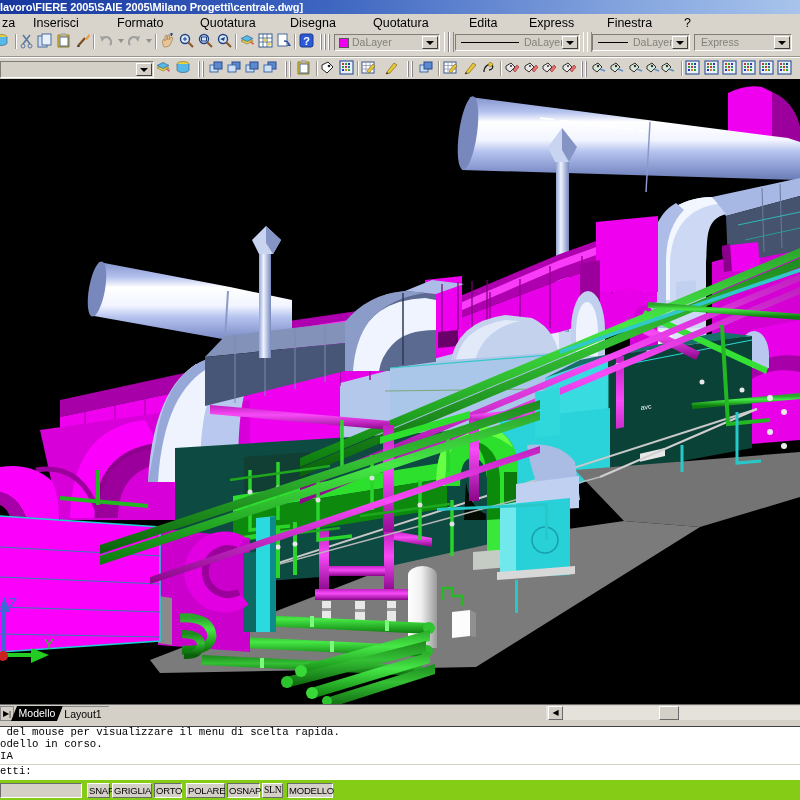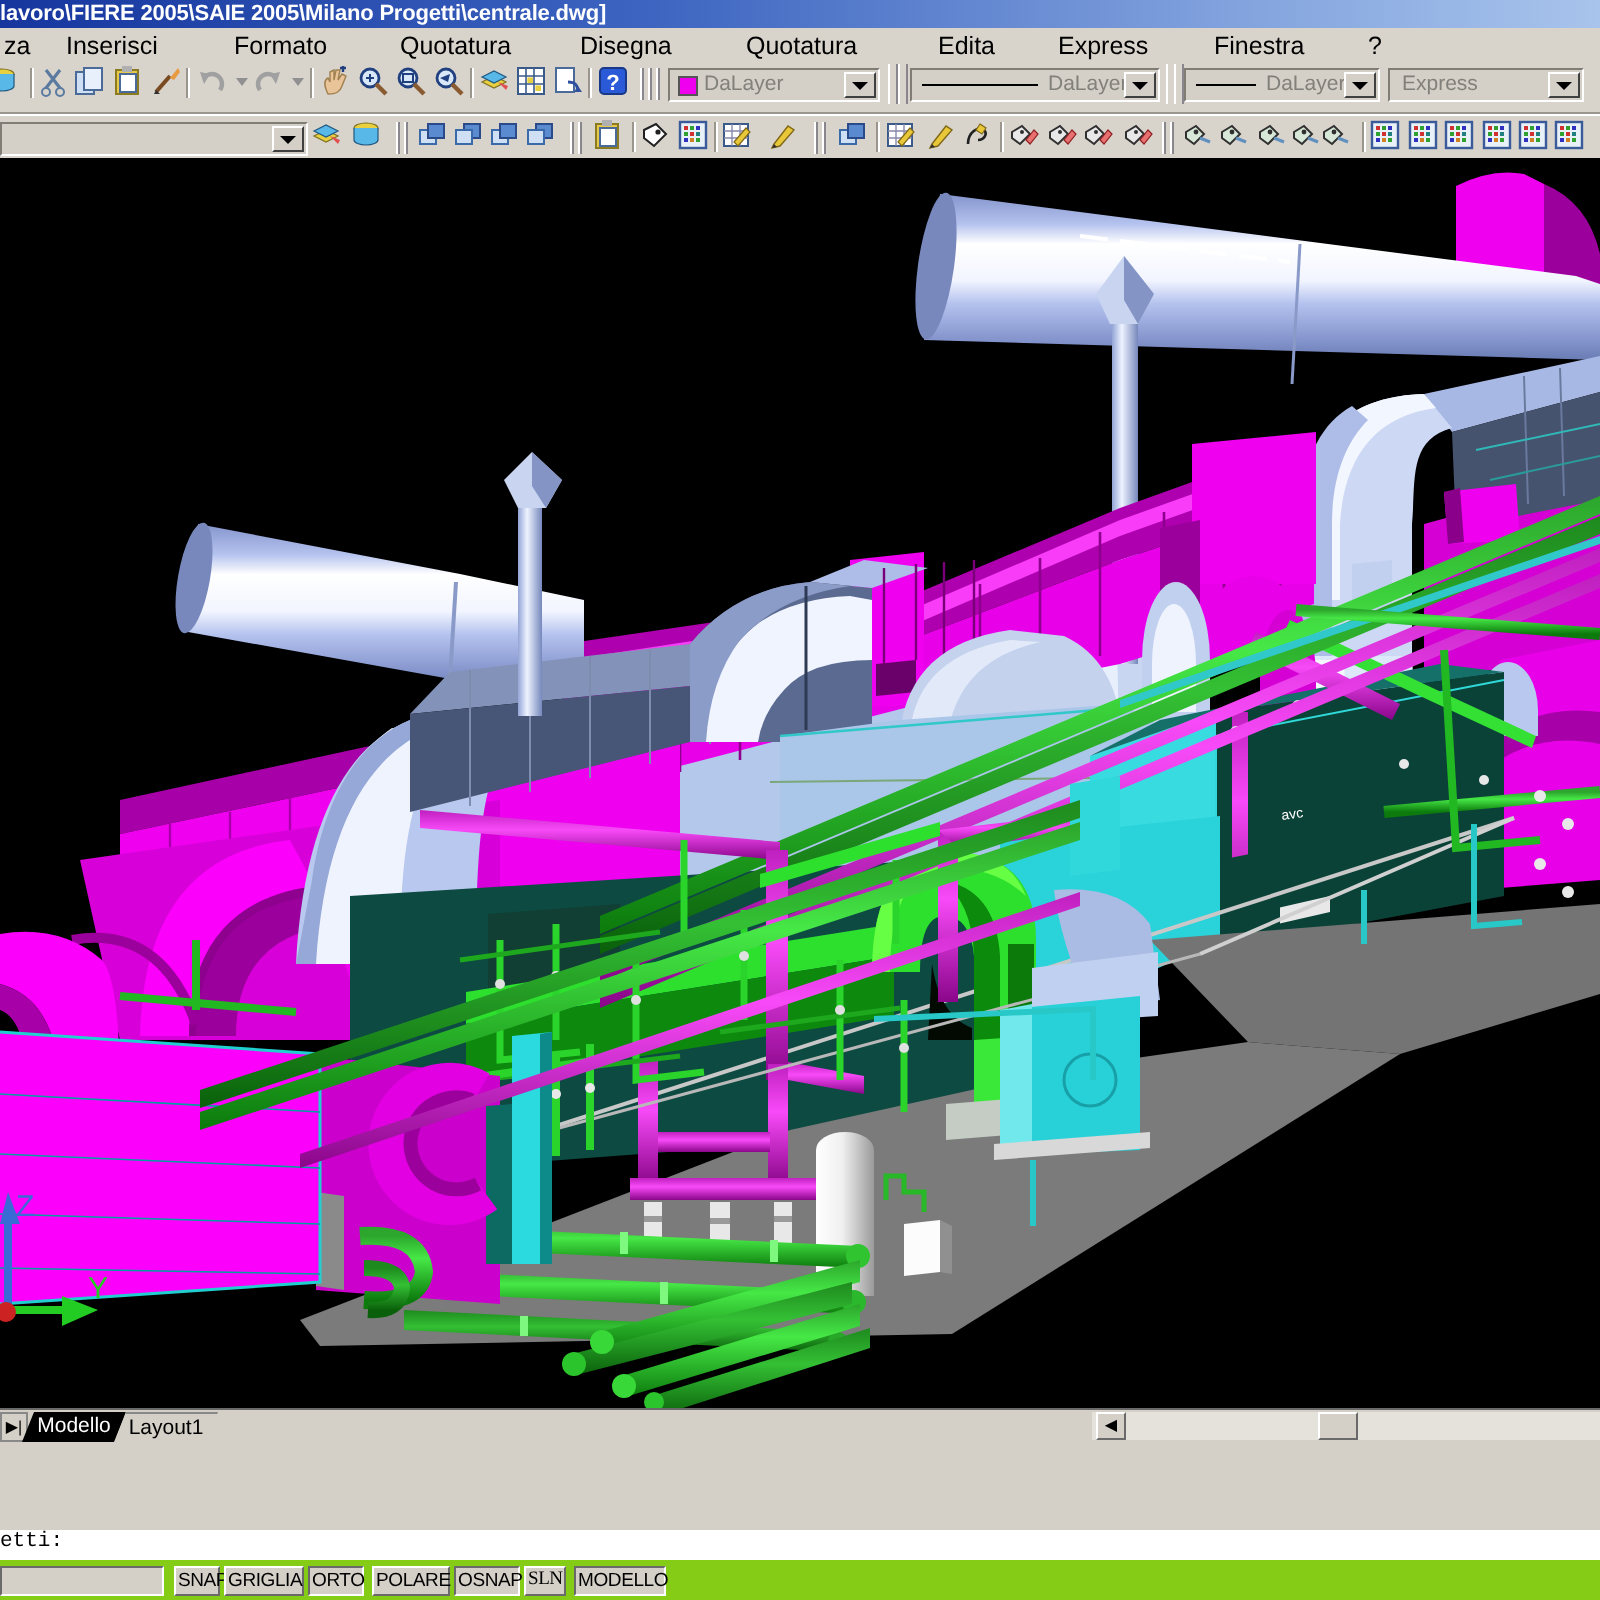--- a/index.html
+++ b/index.html
@@ -780,20 +780,23 @@
 <div class="abs" id="tabstrip">
 <div class="tab" style="left:0;top:1px;width:12px;background:#d4d0c8;border:1px solid #888;text-align:center;font-size:8px;">▶|</div>
 <div class="tab" style="left:11px;top:1px;width:46px;background:#000;color:#fff;padding:1px 3px;clip-path:polygon(6px 0,100% 0,calc(100% - 6px) 100%,0 100%);text-align:center;">Modello</div>
 <div class="tab" style="left:57px;top:1px;width:46px;background:#d4d0c8;color:#000;padding:1px 3px;clip-path:polygon(6px 0,100% 0,calc(100% - 6px) 100%,0 100%);text-align:center;border-top:1px solid #888;">Layout1</div>
 <div style="position:absolute;left:546px;top:1px;width:254px;height:14px;background:#e4e2da;"></div>
 <div class="tab raised" style="left:548px;top:1px;width:13px;height:12px;text-align:center;font-size:8px;line-height:12px;">◀</div>
 <div class="tab raised" style="left:659px;top:1px;width:18px;height:12px;"></div>
 </div>
 
 <div class="abs" id="cmdwin">
+<div id="cmdhist"> del mouse per visualizzare il menu di scelta rapida.
+odello in corso.
+IA</div>
 <div id="cmdline">etti:</div>
 </div>
 
 <div class="abs" id="statusbar">
 <div class="sbtn sunken" style="left:0px;width:78px;"></div>
 <div class="sbtn raised" style="left:87px;width:19px;">SNAP</div>
 <div class="sbtn raised" style="left:112px;width:36px;">GRIGLIA</div>
 <div class="sbtn sunken" style="left:154px;width:24px;">ORTO</div>
 <div class="sbtn raised" style="left:186px;width:35px;">POLARE</div>
 <div class="sbtn sunken" style="left:227px;width:29px;">OSNAP</div>

